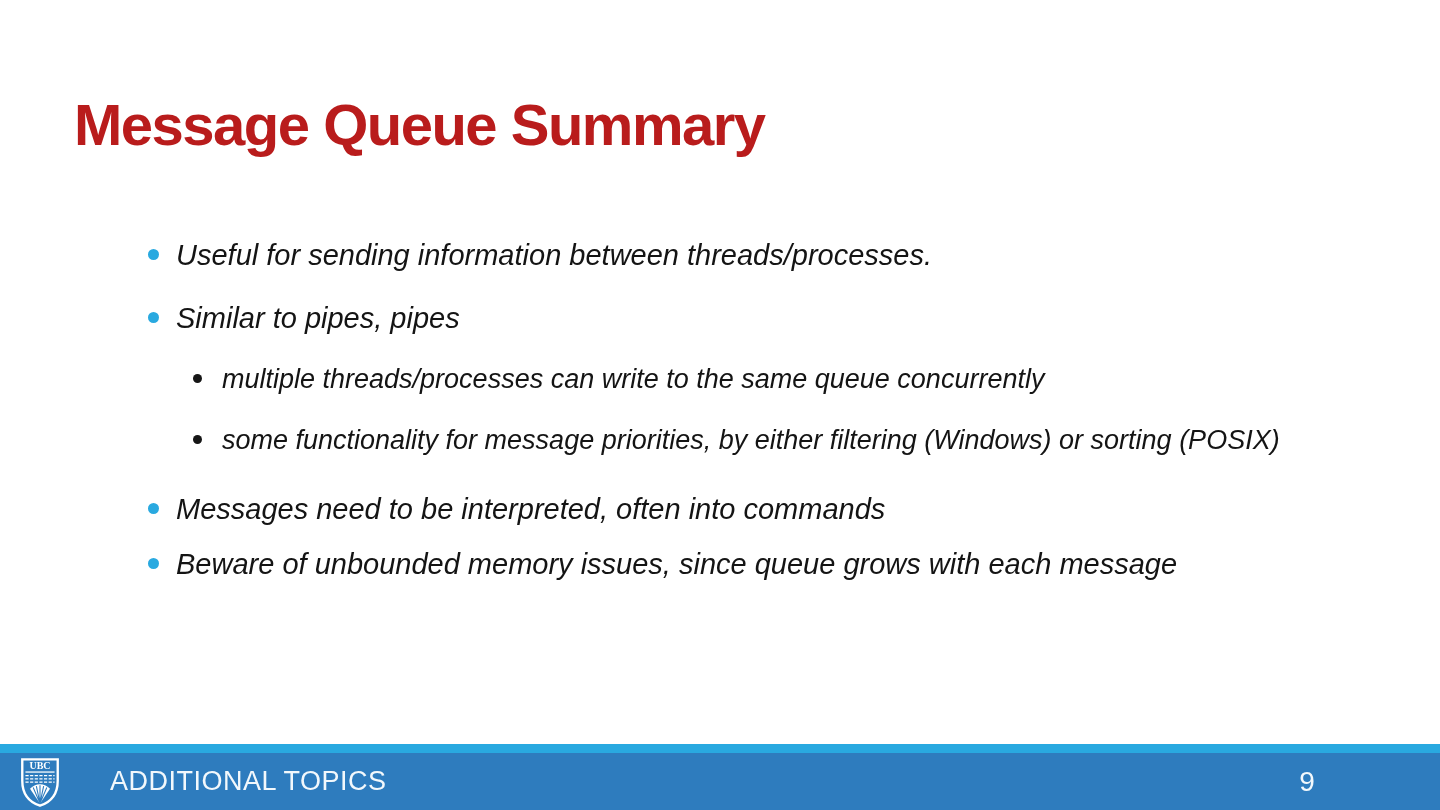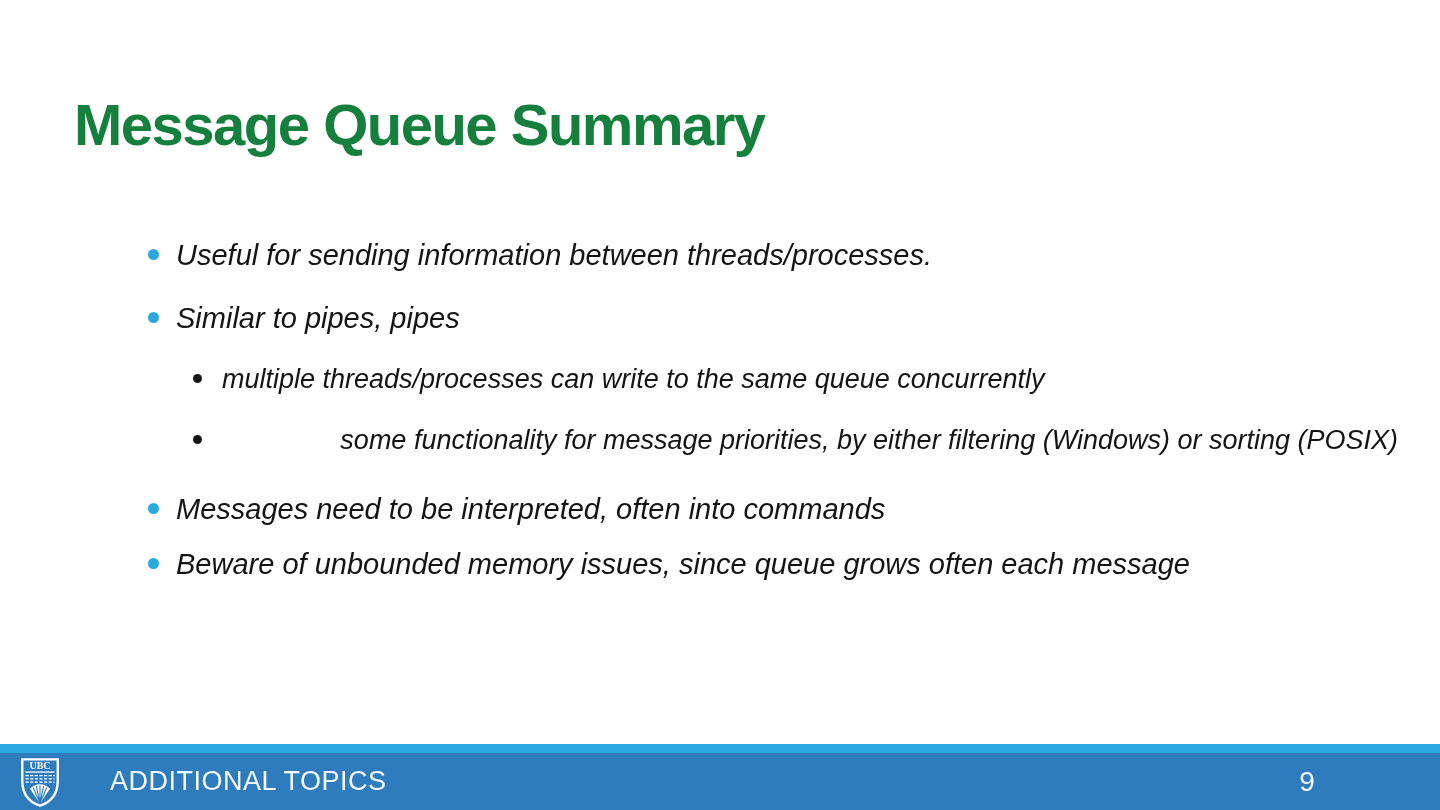--- a/index.html
+++ b/index.html
@@ -12,21 +12,21 @@
   body{
     width:1440px;height:810px;
     position:relative;overflow:hidden;
     background:#ffffff;
     font-family:"Liberation Sans","DejaVu Sans",sans-serif;
   }
   .slide-title{
     position:absolute;left:74px;top:52px;
     font-size:58px;font-weight:bold;
     letter-spacing:-1.5px;
-    color:#15803d;
+    color:#b91c1c;
     white-space:nowrap;
   }
   .bullet-list{
     position:absolute;left:148px;top:238px;width:1250px;
     list-style:none;margin:0;padding:0;
     color:var(--text);
   }
   .bullet-list li{position:relative;font-style:italic;}
   li.l1{
     padding-left:28px;
@@ -38,21 +38,21 @@
     font-size:27px;line-height:32px;
   }
   .dot{
     position:absolute;left:0;border-radius:50%;
   }
   li.l1 > .dot{top:11px;width:11px;height:11px;background:var(--accent);}
   li.l2 > .dot{top:11px;width:9px;height:9px;background:#161616;}
   li:nth-child(1){margin-bottom:29px;}
   li:nth-child(2){margin-bottom:28px;}
   li:nth-child(3){margin-bottom:29px;}
-  li:nth-child(4){margin-bottom:36px;text-align:right;}
+  li:nth-child(4){margin-bottom:36px;}
   li:nth-child(5){margin-bottom:21px;}
   .footer-strip{
     position:absolute;left:0;top:744px;width:1440px;height:9px;
     background:var(--accent);
   }
   .footer-bar{
     position:absolute;left:0;top:753px;width:1440px;height:57px;
     background:var(--bar);
   }
   .logo{
@@ -93,21 +93,21 @@
   <li class="l2">
     <span class="dot"></span>
     <span>some functionality for message priorities, by either filtering (Windows) or sorting (POSIX)</span>
   </li>
   <li class="l1">
     <span class="dot"></span>
     <span>Messages need to be interpreted, often into commands</span>
   </li>
   <li class="l1">
     <span class="dot"></span>
-    <span>Beware of unbounded memory issues, since queue grows often each message</span>
+    <span>Beware of unbounded memory issues, since queue grows with each message</span>
   </li>
 </ul>
 
 <div class="footer-strip"></div>
 <div class="footer-bar"></div>
 
 <svg class="logo" viewBox="0 0 44 56">
   <path d="M2.5,2.5 H41.5 V26 C41.5,40.5 34,49.5 22,53.5 C10,49.5 2.5,40.5 2.5,26 Z" fill="none" stroke="#ffffff" stroke-width="2.6"></path>
   <text x="22" y="13.5" text-anchor="middle" font-size="11" font-weight="bold" fill="#ffffff" font-family="Liberation Serif, serif">UBC</text>
   <line x1="6" y1="16.5" x2="38" y2="16.5" stroke="#ffffff" stroke-width="1.4"></line>

